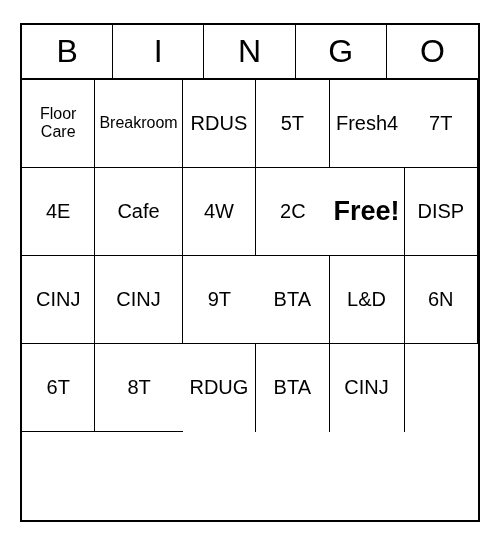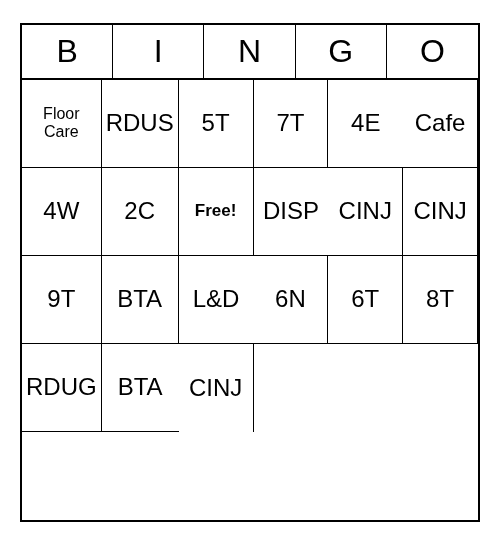--- a/index.html
+++ b/index.html
@@ -49,55 +49,57 @@
 
     .bingo-cell {
       border-right: 1px solid #000;
       border-bottom: 1px solid #000;
       display: flex;
       align-items: center;
       justify-content: center;
       text-align: center;
       height: 88px;
       padding: 4px;
-      font-size: 24px;
+      font-size: 20px;
     }
 
     .bingo-cell:nth-child(5n) {
       border-right: none;
     }
 
     .bingo-cell:nth-child(n+21) {
       border-bottom: none;
     }
 
     .bingo-cell.small-text {
       font-size: 16px;
     }
 
     .bingo-cell.free {
       font-weight: bold;
-      font-size: 17px;
+      font-size: 27px;
     }
   </style>
 </head>
 <body>
 
 <div class="bingo-card">
   <div class="bingo-header">
   <div class="bingo-header-cell">B</div>
       <div class="bingo-header-cell">I</div>
       <div class="bingo-header-cell">N</div>
       <div class="bingo-header-cell">G</div>
       <div class="bingo-header-cell">O</div>
     </div>
   <div class="bingo-grid">
   <div class="bingo-cell small-text">Floor Care</div>
+      <div class="bingo-cell small-text">Breakroom</div>
       <div class="bingo-cell">RDUS</div>
       <div class="bingo-cell">5T</div>
+      <div class="bingo-cell">Fresh4</div>
       <div class="bingo-cell">7T</div>
       <div class="bingo-cell">4E</div>
       <div class="bingo-cell">Cafe</div>
       <div class="bingo-cell">4W</div>
       <div class="bingo-cell">2C</div>
       <div class="bingo-cell free">Free!</div>
       <div class="bingo-cell">DISP</div>
       <div class="bingo-cell">CINJ</div>
       <div class="bingo-cell">CINJ</div>
       <div class="bingo-cell">9T</div>

